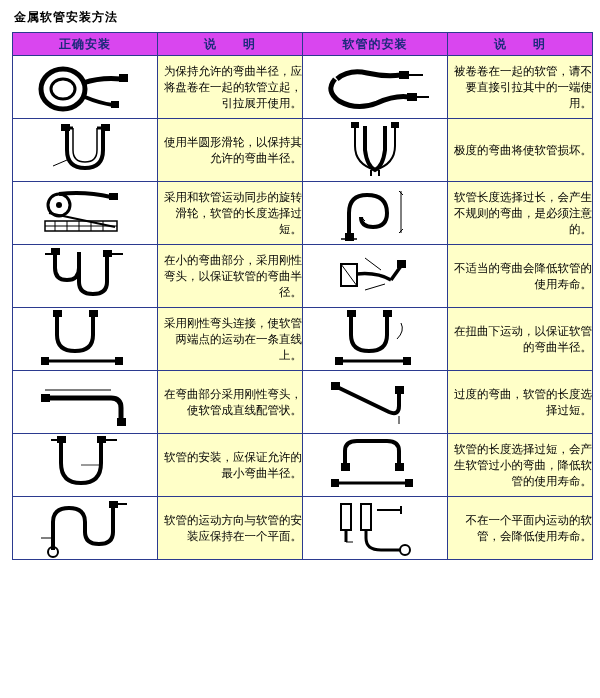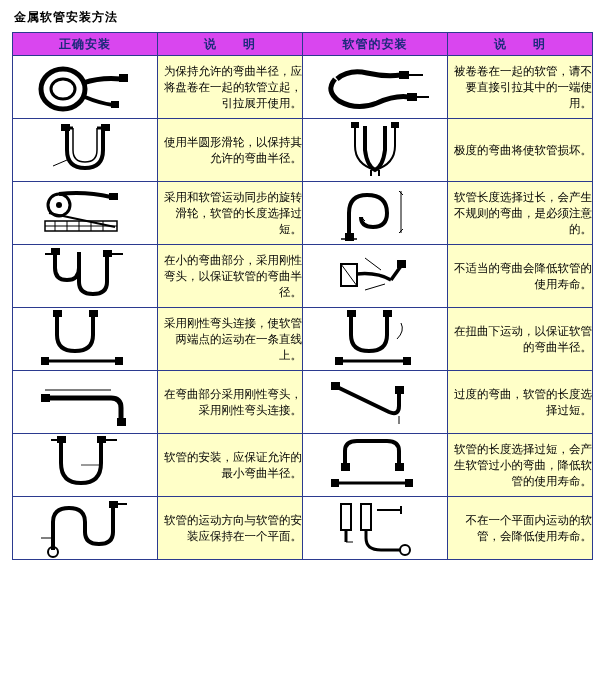--- a/index.html
+++ b/index.html
@@ -230,21 +230,21 @@
       <tr>
         <td class="img-cell">
           <svg class="fig" viewBox="0 0 140 60">
             <line x1="30" y1="26" x2="96" y2="26" stroke="#000" stroke-width="5"></line>
             <path d="M96 26 Q106 26 106 36 L106 48" fill="none" stroke="#000" stroke-width="5"></path>
             <rect x="26" y="22" width="9" height="8" fill="#000"></rect>
             <rect x="102" y="46" width="9" height="8" fill="#000"></rect>
             <line x1="30" y1="18" x2="96" y2="18" stroke="#000" stroke-width="1"></line>
           </svg>
         </td>
-        <td class="txt-cell">在弯曲部分采用刚性弯头，采用刚性弯头连接。</td>
+        <td class="txt-cell">在弯曲部分采用刚性弯头，使软管成直线配管状。</td>
         <td class="img-cell">
           <svg class="fig" viewBox="0 0 140 60">
             <path d="M30 14 L84 40 Q94 44 94 34 L94 20" fill="none" stroke="#000" stroke-width="4"></path>
             <rect x="26" y="10" width="9" height="8" fill="#000"></rect>
             <rect x="90" y="14" width="9" height="8" fill="#000"></rect>
             <line x1="94" y1="44" x2="94" y2="52" stroke="#000" stroke-width="1"></line>
           </svg>
         </td>
         <td class="txt-cell">过度的弯曲，软管的长度选择过短。</td>
       </tr>

